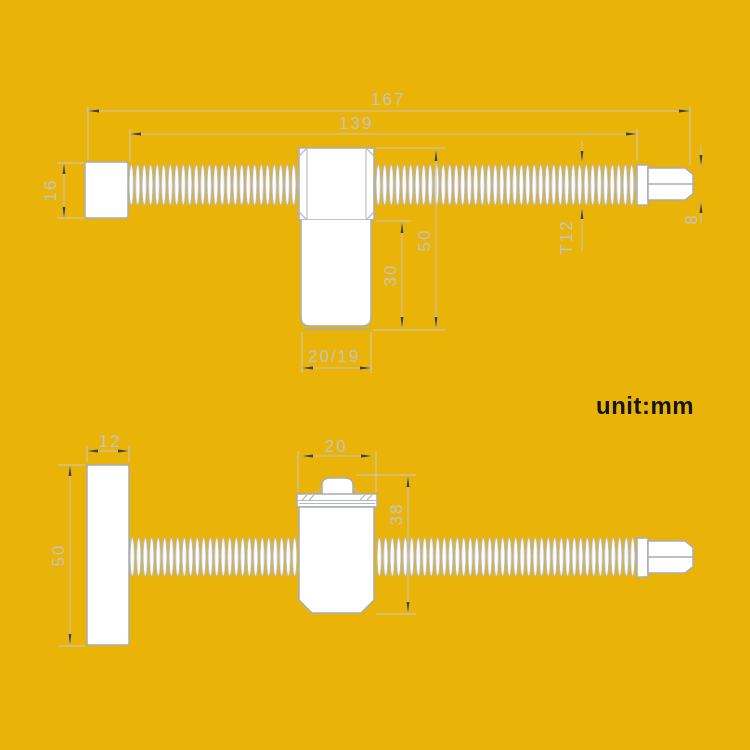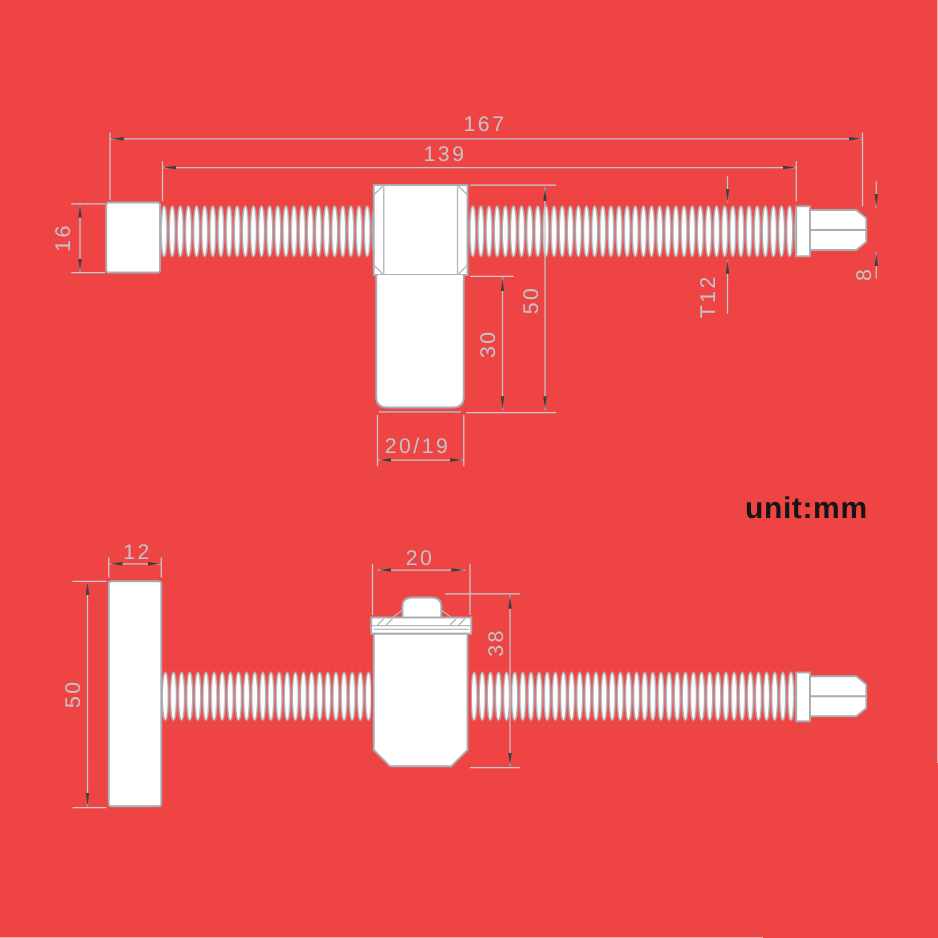--- a/index.html
+++ b/index.html
@@ -1,16 +1,16 @@
 <!DOCTYPE html>
 <html><head>
 <meta charset="utf-8">
 <style>
   html,body{margin:0;padding:0;background:#ffffff;}
-  .stage{width:750px;height:750px;position:relative;background:#ef4444;overflow:hidden;}
+  .stage{width:750px;height:750px;position:relative;background:#eab308;overflow:hidden;}
   svg{display:block;}
   text{font-family:"Liberation Sans", sans-serif;}
   .dimtxt{fill:#c2c4c7;font-size:17px;letter-spacing:2px;}
   .unit{fill:#151515;font-size:24px;font-weight:bold;letter-spacing:0.5px;}
   .part{stroke:#a9adb1;stroke-width:1.5;fill:none;}
   .partfill{stroke:#a9adb1;stroke-width:1.5;fill:#ffffff;}
   .dim{stroke:#c3c5c8;stroke-width:1;fill:none;}
   .ext{stroke:#c9cbce;stroke-width:1;fill:none;}
   .thin{stroke:#b4b8bc;stroke-width:1.1;fill:none;}
 </style>

